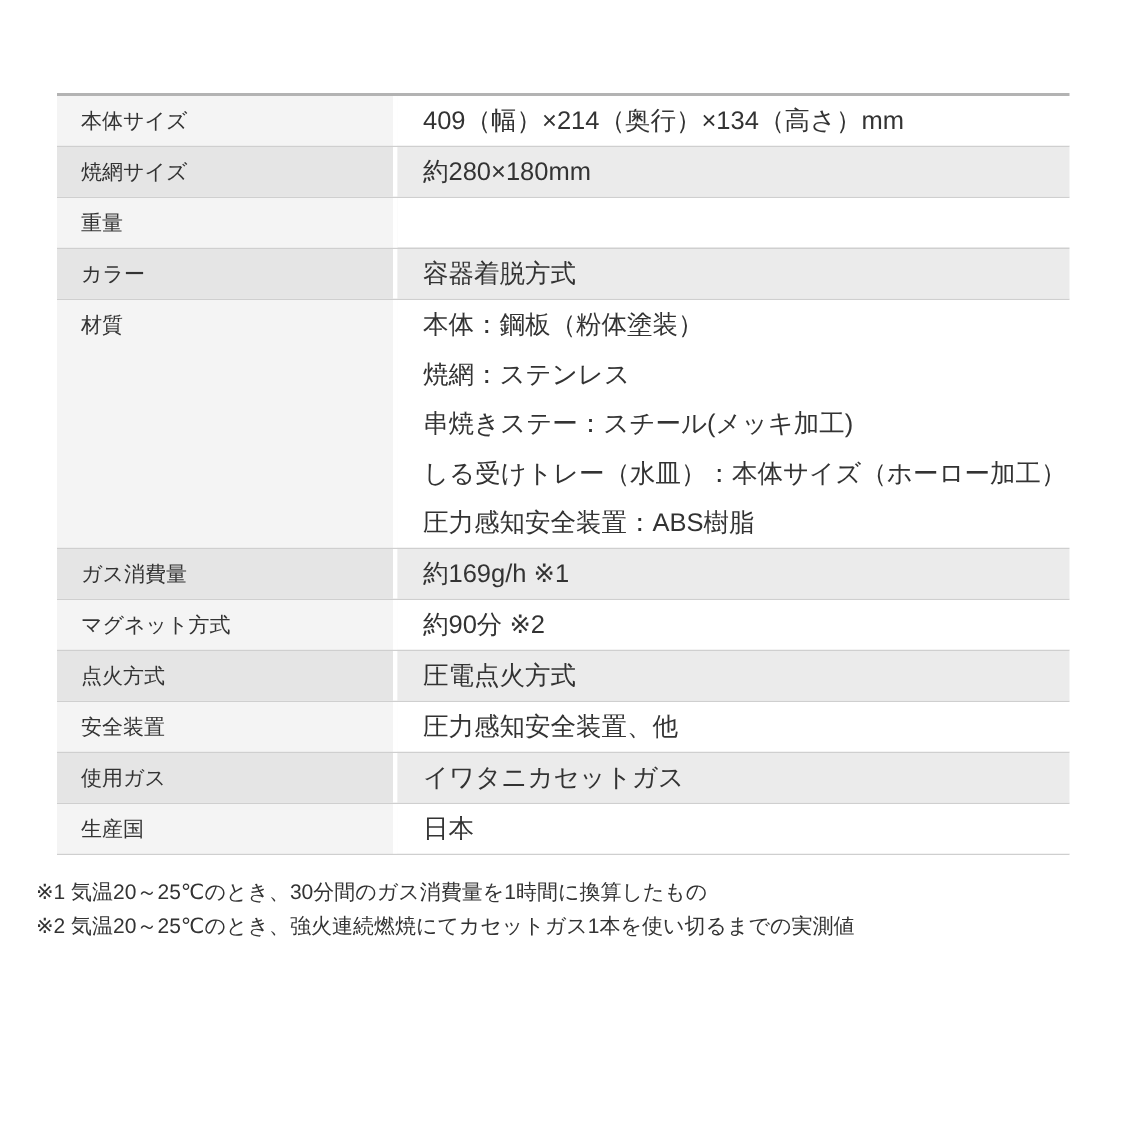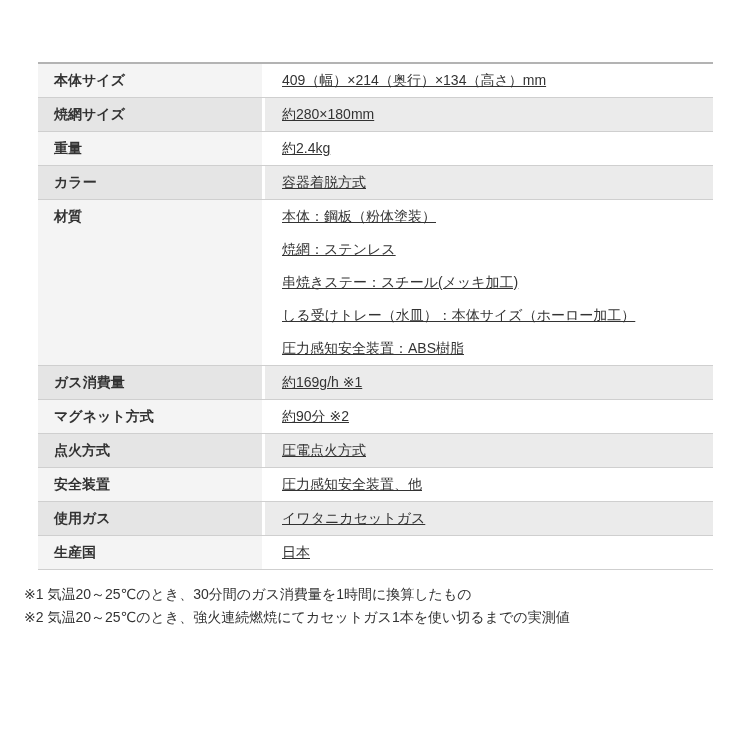--- a/index.html
+++ b/index.html
@@ -29,28 +29,26 @@
     border-bottom: 1px solid #cfcfcf;
   }
   .spec-label {
     width: 227px;
     box-sizing: border-box;
     padding: 0 10px 0 16px;
     border-right: 3px solid #ffffff;
     font-size: 14px;
     line-height: 33px;
     flex-shrink: 0;
-    font-weight: bold;
   }
   .spec-value {
     flex: 1;
     box-sizing: border-box;
     padding: 0 10px 0 17px;
-    font-size: 14px;
-    text-decoration: underline;
+    font-size: 17px;
   }
   .value-line {
     line-height: 33px;
     white-space: nowrap;
   }
   
   .spec-row:nth-child(odd) .spec-label { background: #f4f4f4; }
   .spec-row:nth-child(odd) .spec-value { background: #ffffff; }
   .spec-row:nth-child(even) .spec-label { background: #e5e5e5; }
   .spec-row:nth-child(even) .spec-value { background: #ebebeb; }
@@ -78,23 +76,20 @@
 
     <div class="spec-row">
       <div class="spec-label">焼網サイズ</div>
       <div class="spec-value">
         <div class="value-line">約280×180mm</div>
       </div>
     </div>
 
     <div class="spec-row">
       <div class="spec-label">重量</div>
-      <div class="spec-value">
-        <div class="value-line">約2.4kg</div>
-      </div>
     </div>
 
     <div class="spec-row">
       <div class="spec-label">カラー</div>
       <div class="spec-value">
         <div class="value-line">容器着脱方式</div>
       </div>
     </div>
 
     <div class="spec-row">

